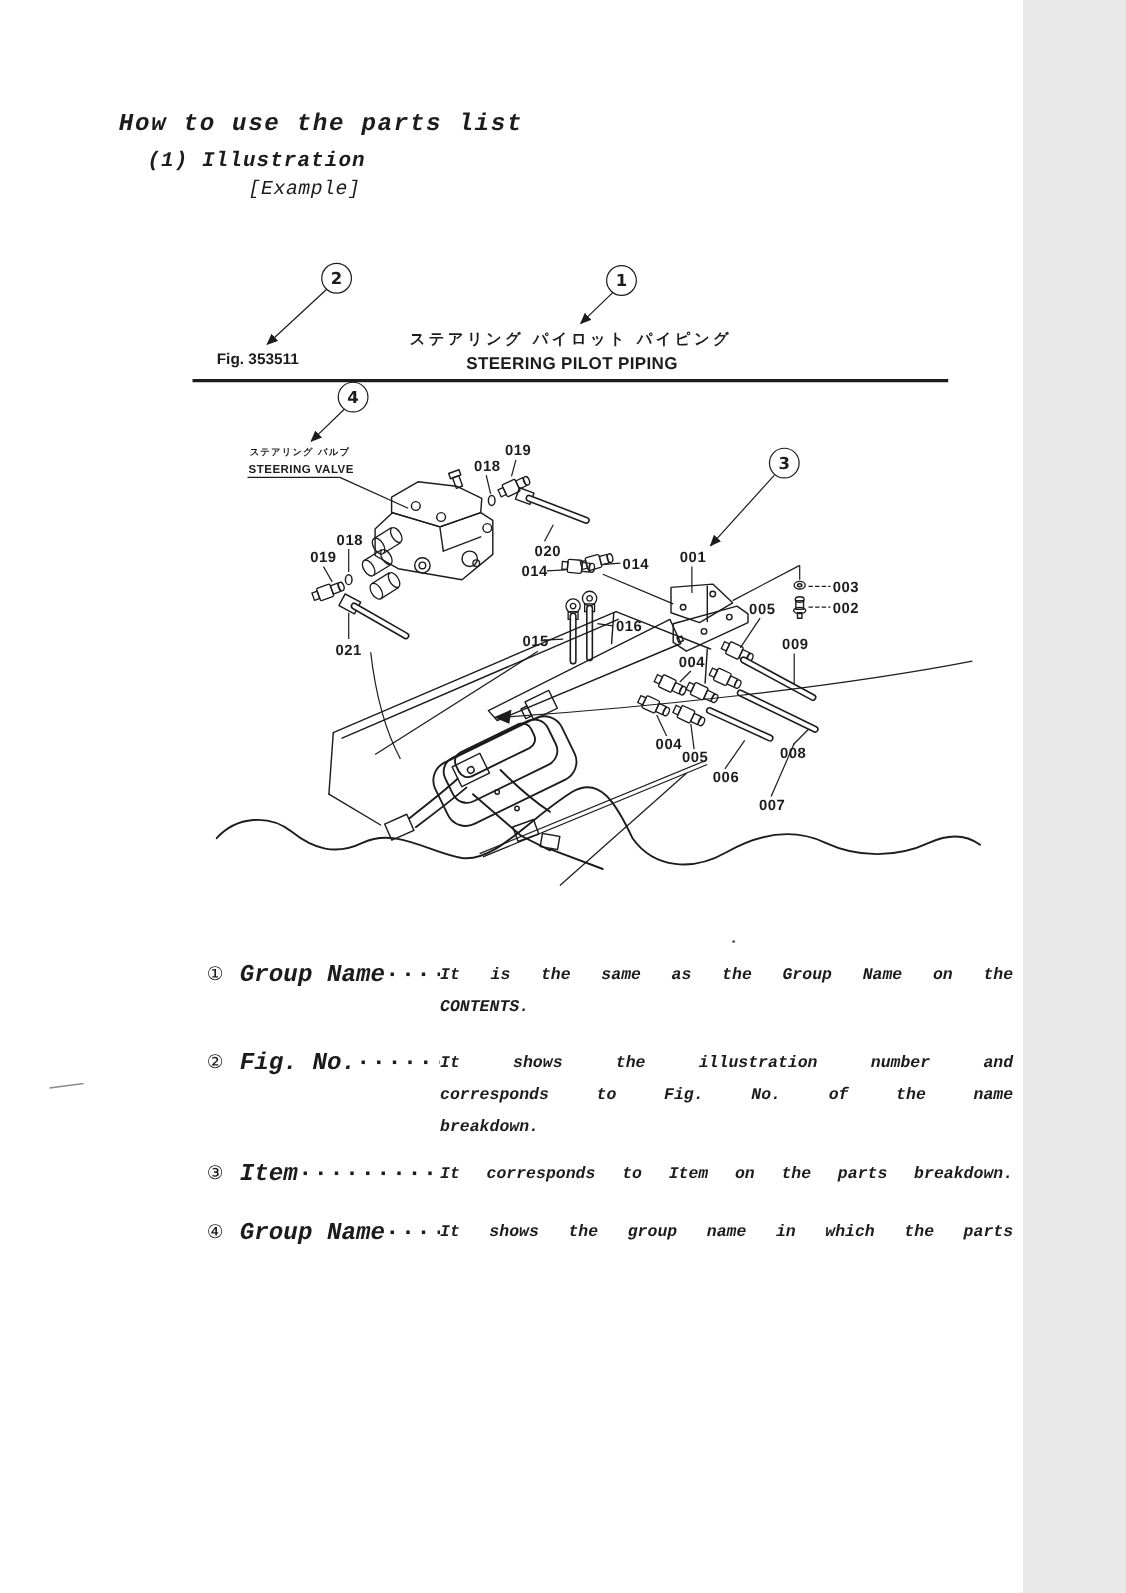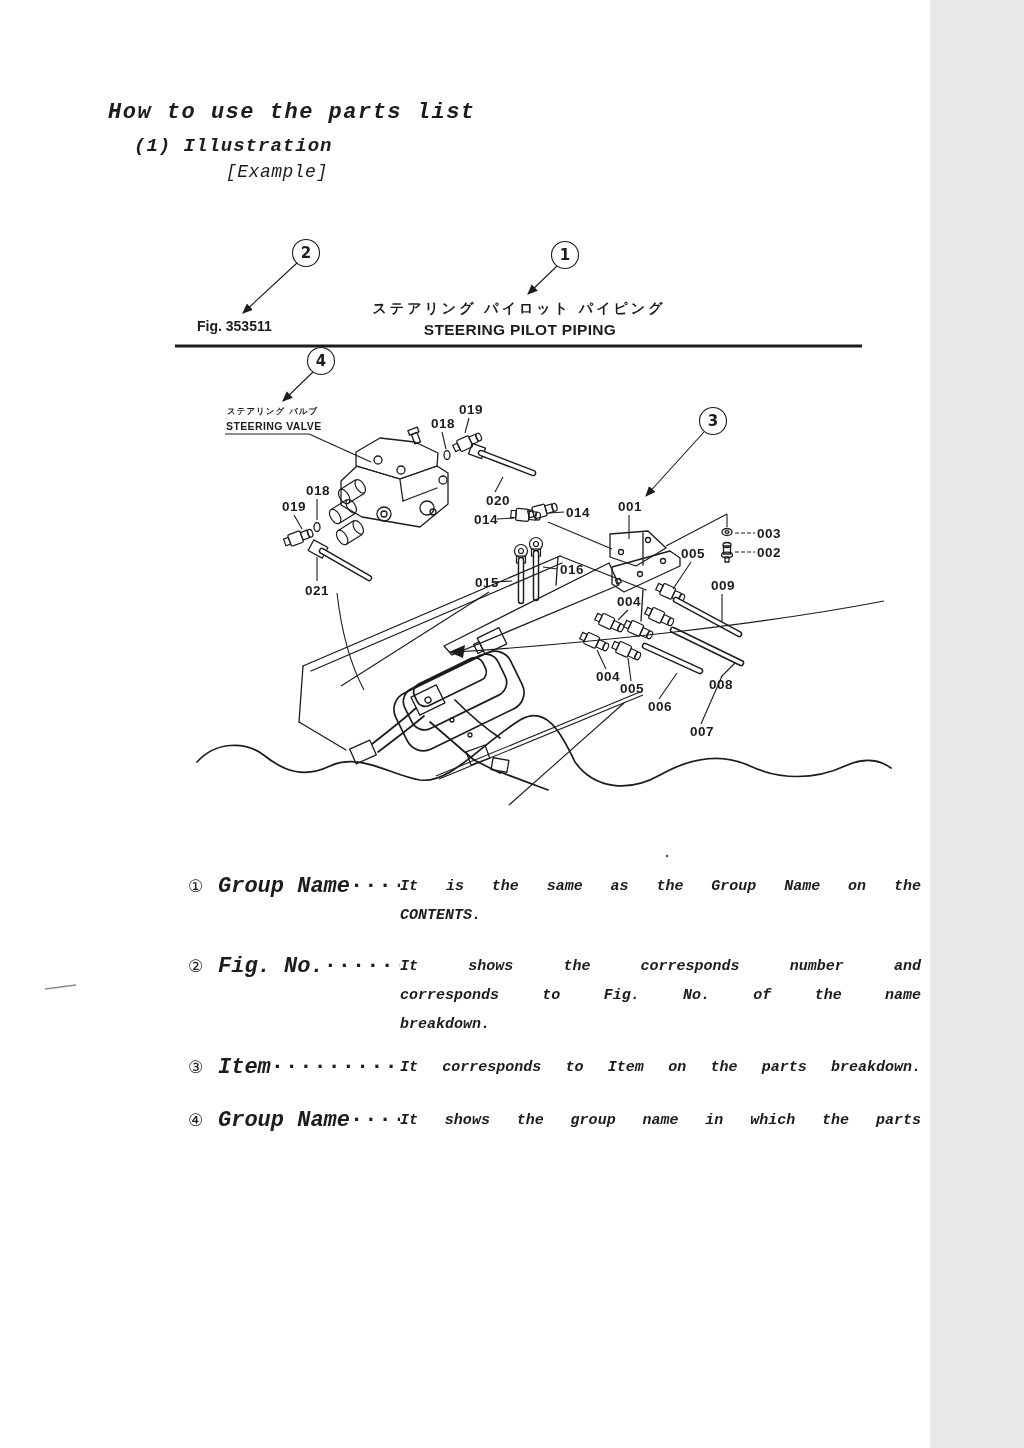--- a/index.html
+++ b/index.html
@@ -294,21 +294,21 @@
       <span class="ldesc">
         <div class="jl">It is the same as the Group Name on the</div>
         <div>CONTENTS.</div>
       </span>
     </div>
 
     <div class="lrow" style="top:80px;">
       <span class="lnum">②</span>
       <span class="lterm"><span>Fig. No.</span><span class="ldots">···········</span></span>
       <span class="ldesc">
-        <div class="jl">It shows the corresponds number and</div>
+        <div class="jl">It shows the illustration number and</div>
         <div class="jl">corresponds to Fig. No. of the name</div>
         <div>breakdown.</div>
       </span>
     </div>
 
     <div class="lrow" style="top:181px;">
       <span class="lnum">③</span>
       <span class="lterm"><span>Item</span><span class="ldots">··················</span></span>
       <span class="ldesc">
         <div class="jl">It corresponds to Item on the parts breakdown.</div>

